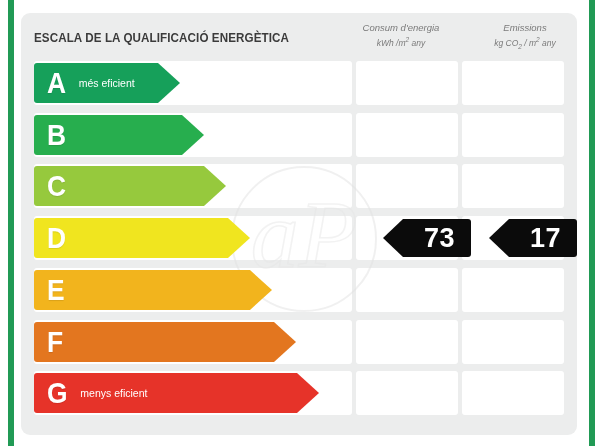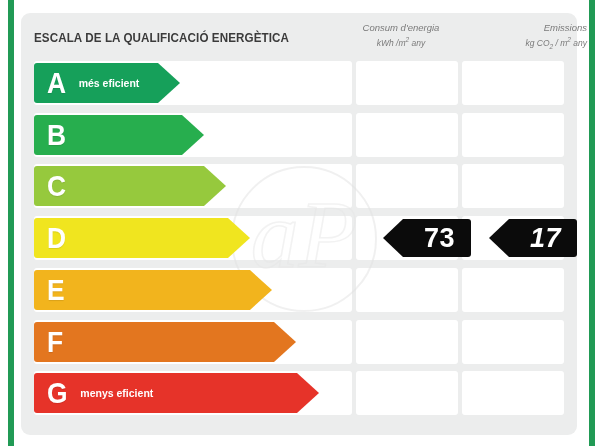--- a/index.html
+++ b/index.html
@@ -68,21 +68,21 @@
     text-align: center;
     color: #7b7b7b;
     line-height: 1.5;
     font-style: italic;
   }
   .col-head .t1 { font-size: 9.5px; display: block; }
   .col-head .t2 { font-size: 8.5px; display: block; }
   .col-head sup { font-size: 6.5px; vertical-align: super; }
   .col-head sub { font-size: 6.5px; vertical-align: sub; }
   #col-head-energy    { left: 318px; width: 124px; }
-  #col-head-emissions { left: 442px; width: 124px; text-align: right; }
+  #col-head-emissions { left: 442px; width: 124px; }
 
   
   #grid {
     position: absolute;
     left: 13px;
     top: 48px;
     width: 530px;
     height: 362px;
   }
   .grid-row {
@@ -138,21 +138,21 @@
     margin-left: 13px;
     transform: scaleX(0.88);
     transform-origin: left center;
     text-shadow: 0 1px 1px rgba(0,0,0,0.10);
   }
   .bar .sublabel {
     position: relative;
     z-index: 2;
     color: #ffffff;
     font-size: 10.5px;
-    font-weight: bold;
+    font-weight: normal;
     margin-left: 10px;
     white-space: nowrap;
   }
 
   
   .badge {
     position: absolute;
     height: 38px;
     z-index: 5;
     display: flex;
@@ -292,21 +292,21 @@
         </div>
       </div>
 
     <div id="badges-layer">
         <div class="badge" id="badge-energy" style="left: 362px; top: 206.1px; width: 88px;">
           <svg class="bshape" viewBox="0 0 88 38" preserveAspectRatio="none">
             <path d="M0,19 L20,0 L85,0 Q88,0 88,3 L88,35 Q88,38 85,38 L20,38 Z" fill="#0b0b0b"></path>
           </svg>
           <span class="bval" style="color: rgb(255, 255, 255);">73</span>
         </div>
-        <div class="badge" id="badge-emissions" style="left: 468px; top: 206.1px; width: 88px; font-style: italic;">
+        <div class="badge" id="badge-emissions" style="left: 468px; top: 206.1px; width: 88px;">
           <svg class="bshape" viewBox="0 0 88 38" preserveAspectRatio="none">
             <path d="M0,19 L20,0 L85,0 Q88,0 88,3 L88,35 Q88,38 85,38 L20,38 Z" fill="#0b0b0b"></path>
           </svg>
           <span class="bval" style="color: rgb(255, 255, 255);">17</span>
         </div>
       </div>
 
   </div>
 </div>
 

